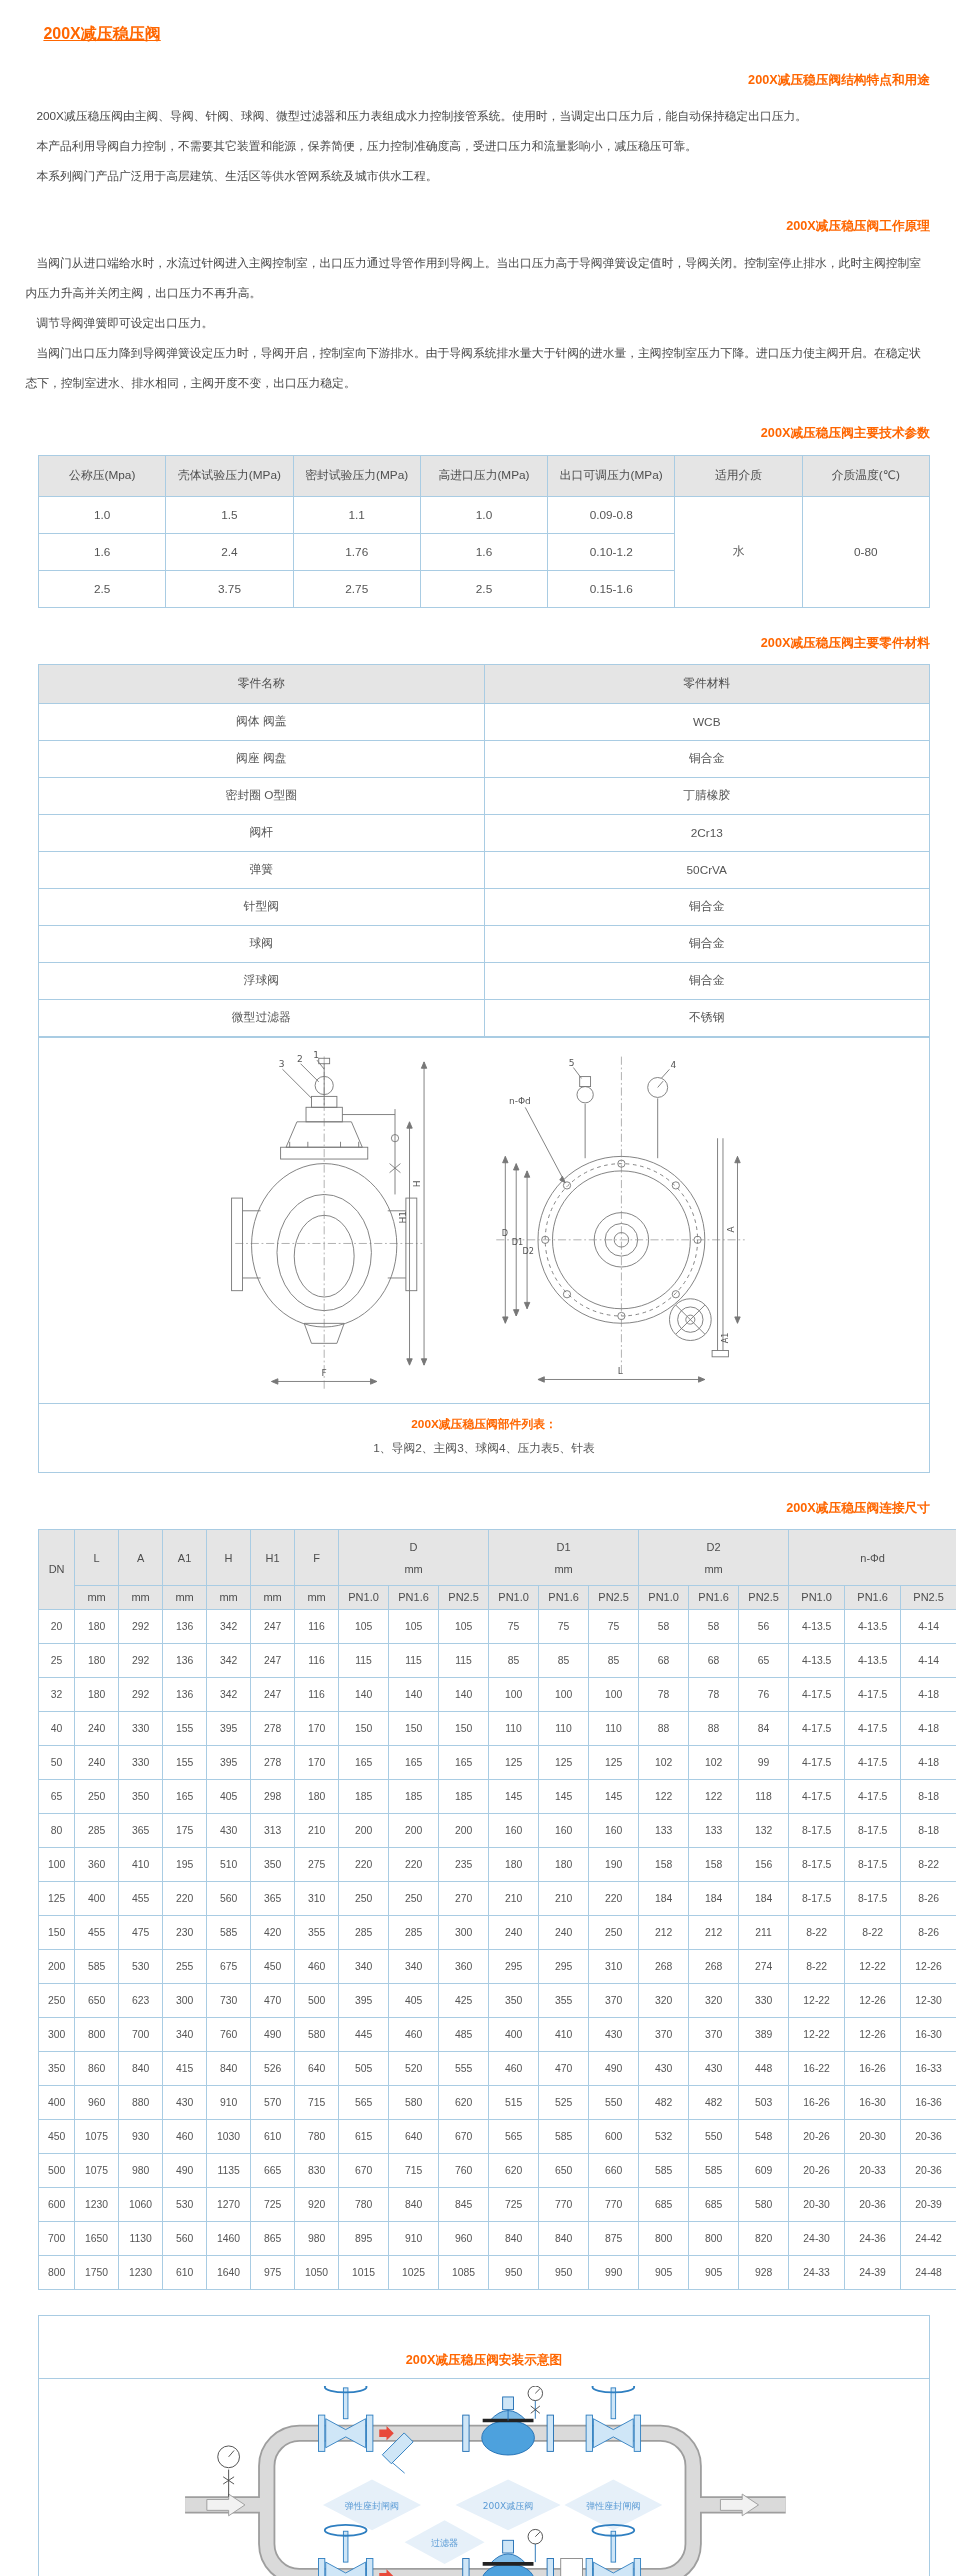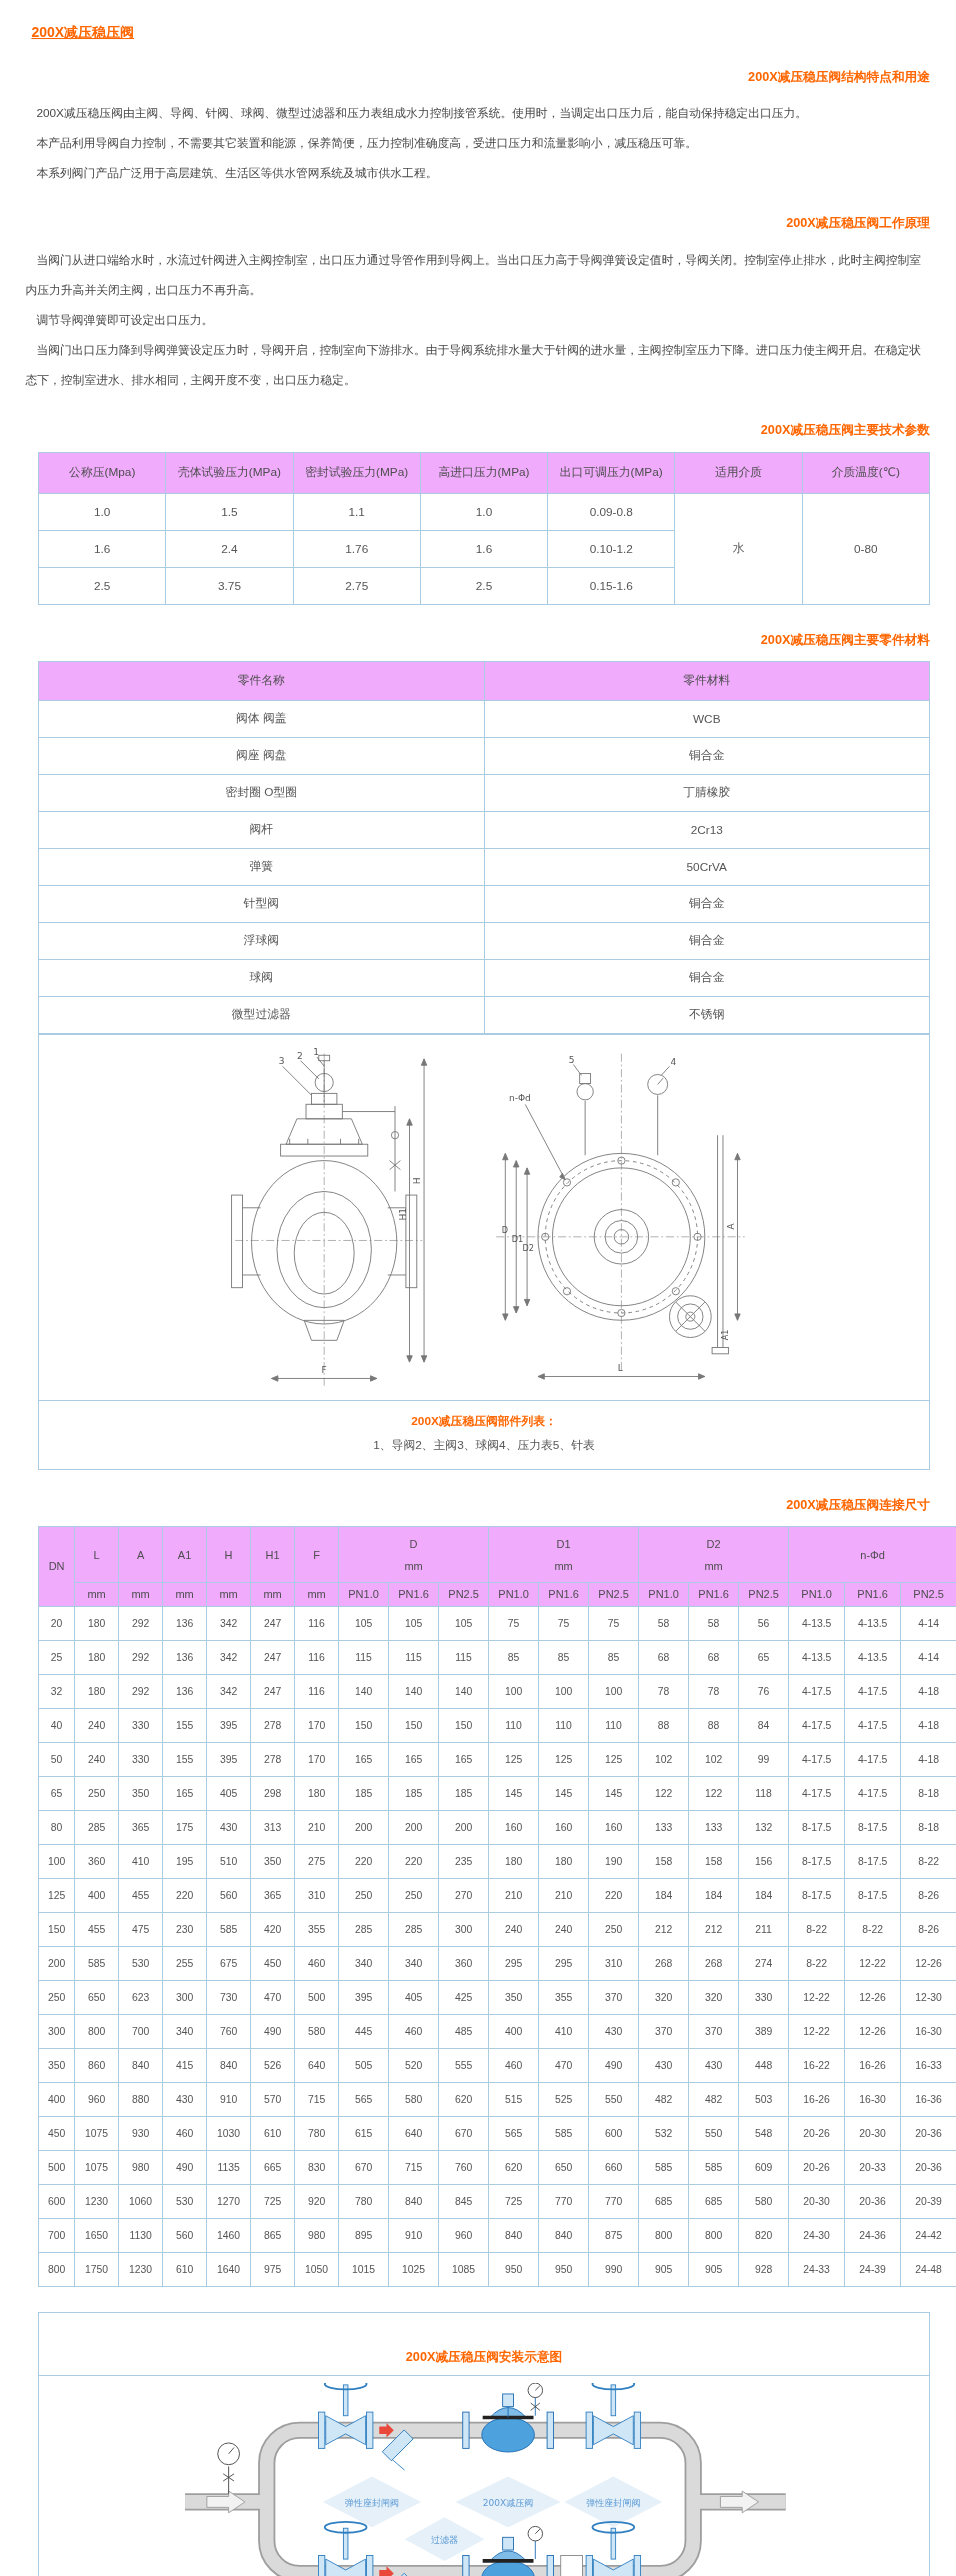--- a/index.html
+++ b/index.html
@@ -1,24 +1,24 @@
 <!DOCTYPE html>
 <html style="font-size:14.5px"><head>
 <meta charset="utf-8">
 <style>
   html,body{margin:0;padding:0;background:#fff;}
   body{font-family:"Liberation Sans","DejaVu Sans",sans-serif;width:956px;}
   .page{padding:23.6px 26px 0 25.4px;}
-  .title-link{color:#ff6600;font-size:14px;font-weight:bold;text-decoration:underline;margin-left:6px;display:inline-block;cursor:pointer;}
+  .title-link{color:#ff6600;font-size:16px;font-weight:bold;text-decoration:underline;margin-left:18px;display:inline-block;cursor:pointer;}
   .sec-heading{color:#ff6600;font-size:12.7px;font-weight:bold;margin:27px 0 12.7px 13.6px;text-align:right;}
   .para-block{margin:10px 0 9px 0;}
   .para-block p{margin:0;color:#474747;font-size:11.8px;line-height:30px;text-indent:11px;}
   table{border-collapse:collapse;width:calc(100% - 12.7px);margin-left:12.7px;table-layout:fixed;}
   th,td{border:0.9px solid #a9cce3;text-align:center;color:#555;font-weight:normal;}
-  thead th{background:#f0abfc;color:#4d4d4d;}
+  thead th{background:#e5e5e5;color:#4d4d4d;}
   .tech-table th{height:38px;font-size:11.8px;}
   .tech-table td{height:34px;font-size:11.8px;}
   .mat-table th{height:36px;font-size:11.8px;}
   .mat-table td{height:34px;font-size:11.8px;}
   .dims-table th{font-size:11px;padding:5.4px 0.9px;}
   .dims-table td{font-size:10.4px;padding:11px 0.9px;}
   .dims-table .grp-top{line-height:22px;}
   .boxed{border:0.9px solid #a9cce3;margin-left:12.7px;background:#fff;}
   .fig-draw-area{display:flex;justify-content:center;align-items:flex-end;gap:54px;padding:12.7px 9px 7.3px 9px;}
   .fig-caption{border-top:0.9px solid #a9cce3;padding:9px 0 11px 0;text-align:center;}
@@ -116,25 +116,25 @@
         </tr>
         <tr>
           <td>弹簧</td>
           <td>50CrVA</td>
         </tr>
         <tr>
           <td>针型阀</td>
           <td>铜合金</td>
         </tr>
         <tr>
+          <td>球阀</td>
+          <td>铜合金</td>
+        </tr>
+        <tr>
           <td>浮球阀</td>
-          <td>铜合金</td>
-        </tr>
-        <tr>
-          <td>球阀</td>
           <td>铜合金</td>
         </tr>
         <tr>
           <td>微型过滤器</td>
           <td>不锈钢</td>
         </tr>
       </tbody>
   </table>
 
   <div class="boxed">

